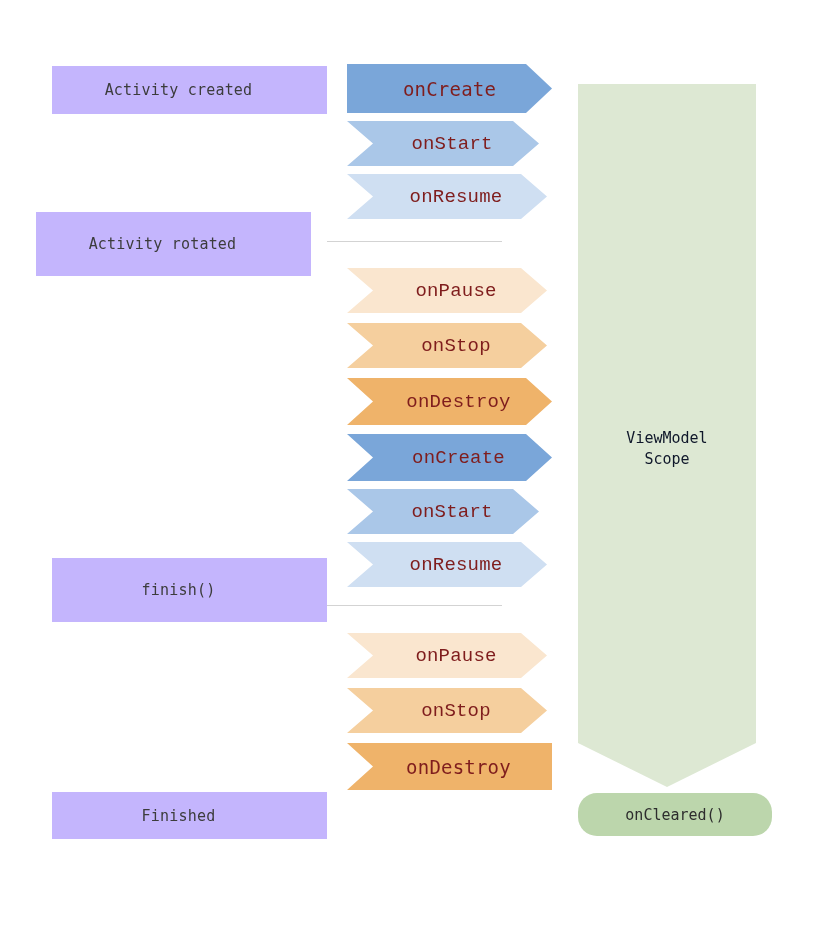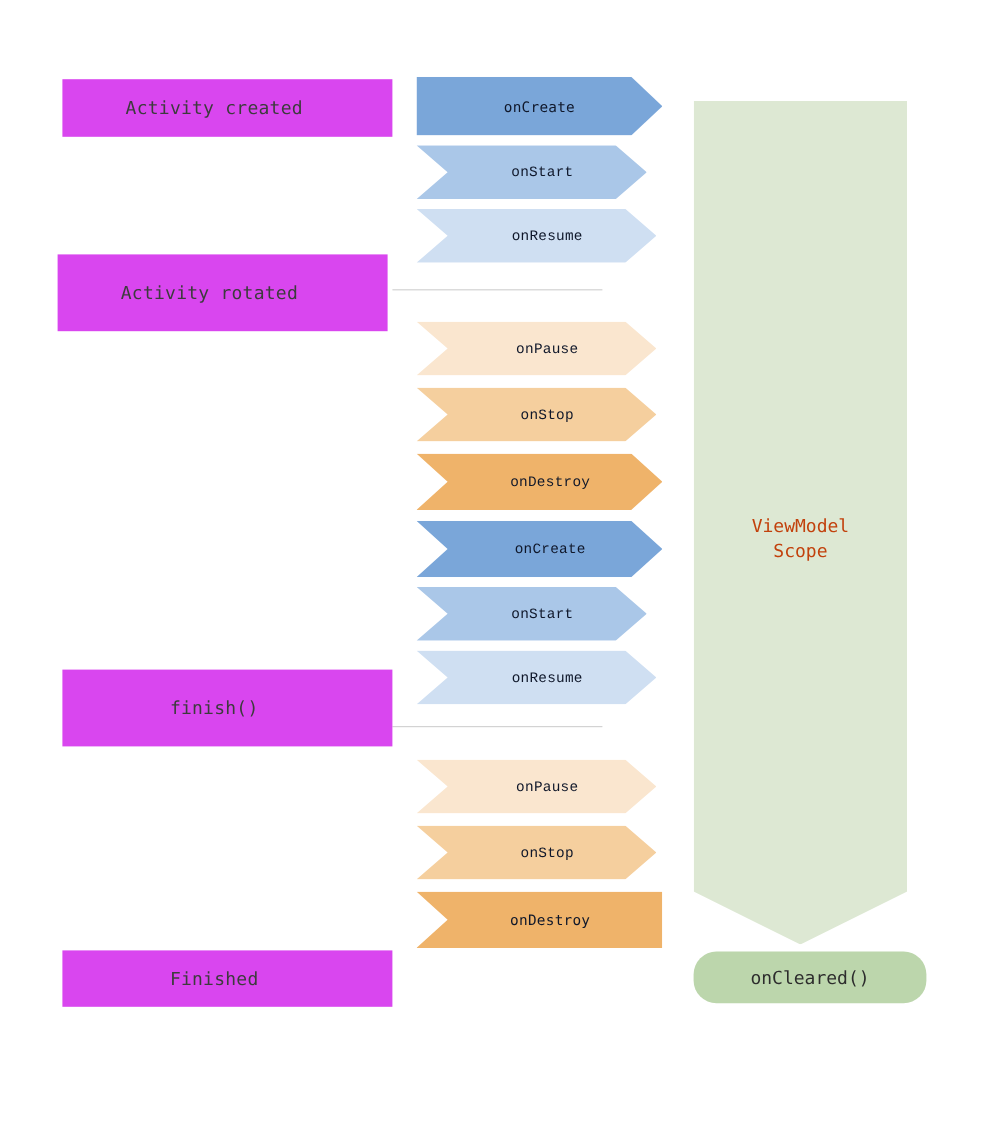--- a/index.html
+++ b/index.html
@@ -19,21 +19,21 @@
     position: absolute;
     left: 0;
     top: 0;
     width: 818px;
     height: 936px;
   }
 
   
   .state-label {
     position: absolute;
-    background: #d946ef;
+    background: #c4b5fd;
     color: #3c3c3c;
     font-size: 15px;
     letter-spacing: 0.2px;
     display: flex;
     align-items: center;
     justify-content: center;
     box-sizing: border-box;
     padding-right: 22px;
     white-space: pre;
   }
@@ -45,22 +45,22 @@
     background: #d3d3d3;
   }
 
   
   .chev {
     position: absolute;
     display: flex;
     align-items: center;
     justify-content: center;
     box-sizing: border-box;
-    font-size: 12px;
-    color: #0f172a;
+    font-size: 19px;
+    color: #7f1d1d;
     letter-spacing: 0.2px;
     white-space: pre;
   }
   
   .chev.n-p {
     clip-path: polygon(0 0, calc(100% - 26px) 0, 100% 50%, calc(100% - 26px) 100%, 0 100%, 26px 50%);
     padding-left: 18px;
     font-family: Liberation Mono, monospace;
   }
   
@@ -78,41 +78,41 @@
     position: absolute;
     background: #dde8d3;
     clip-path: polygon(0 0, 100% 0, 100% calc(100% - 44px), 50% 100%, 0 calc(100% - 44px));
   }
   #vm-scope-label {
     position: absolute;
     width: 100%;
     text-align: center;
     font-size: 15px;
     line-height: 21px;
-    color: #c2410c;
+    color: #0f172a;
     white-space: pre-line;
   }
   #vm-cleared {
     position: absolute;
     background: #bcd6ac;
     color: #2d2d2d;
     font-size: 15px;
     display: flex;
     align-items: center;
     justify-content: center;
     white-space: pre;
   }
 </style>
 </head>
 <body>
 
 <div id="diagram">
     <div class="state-label" style="left: 52px; top: 66px; width: 275px; height: 48px;">Activity created</div>
     <div class="connector" style="left: 327px; top: 241px; width: 175px;"></div>
-    <div class="state-label" style="left: 48px; top: 212px; width: 275px; height: 64px;">Activity rotated</div>
+    <div class="state-label" style="left: 36px; top: 212px; width: 275px; height: 64px;">Activity rotated</div>
     <div class="connector" style="left: 327px; top: 605px; width: 175px;"></div>
     <div class="state-label" style="left: 52px; top: 558px; width: 275px; height: 64px;">finish()</div>
     <div class="state-label" style="left: 52px; top: 792px; width: 275px; height: 47px;">Finished</div>
     <div id="vm-scope" style="left: 578px; top: 84px; width: 178px; height: 703px; background: rgb(221, 232, 211);"></div>
     <div id="vm-scope-label" style="left: 578px; top: 428px; width: 178px;">ViewModel
 Scope</div>
     <div id="vm-cleared" style="left: 578px; top: 793px; width: 194px; height: 43px; background: rgb(188, 214, 172); border-radius: 19px;">onCleared()</div>
     <div class="chev f-p" style="left: 347px; top: 64px; width: 205px; height: 49px; background: rgb(122, 166, 217);">onCreate</div>
     <div class="chev n-p" style="left: 347px; top: 121px; width: 192px; height: 45px; background: rgb(170, 199, 232);">onStart</div>
     <div class="chev n-p" style="left: 347px; top: 174px; width: 200px; height: 45px; background: rgb(207, 223, 242);">onResume</div>

